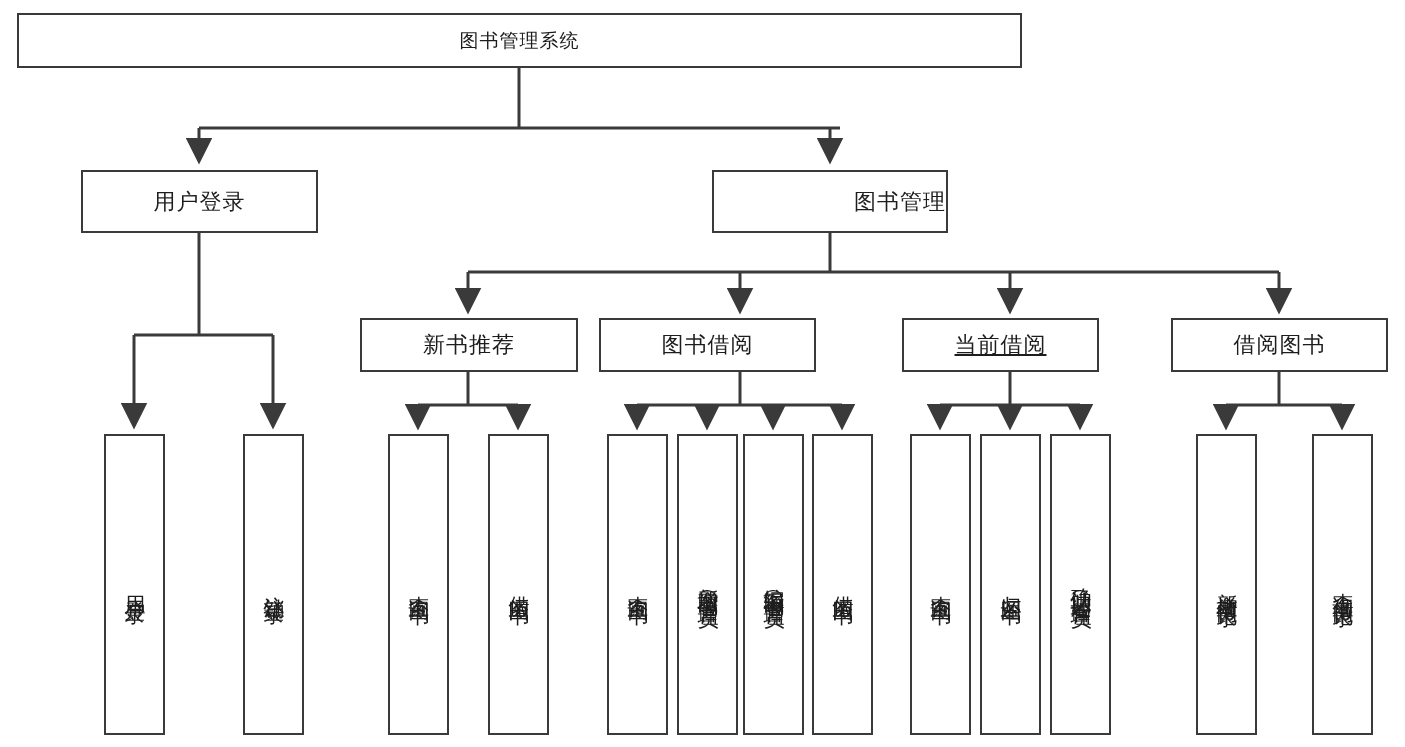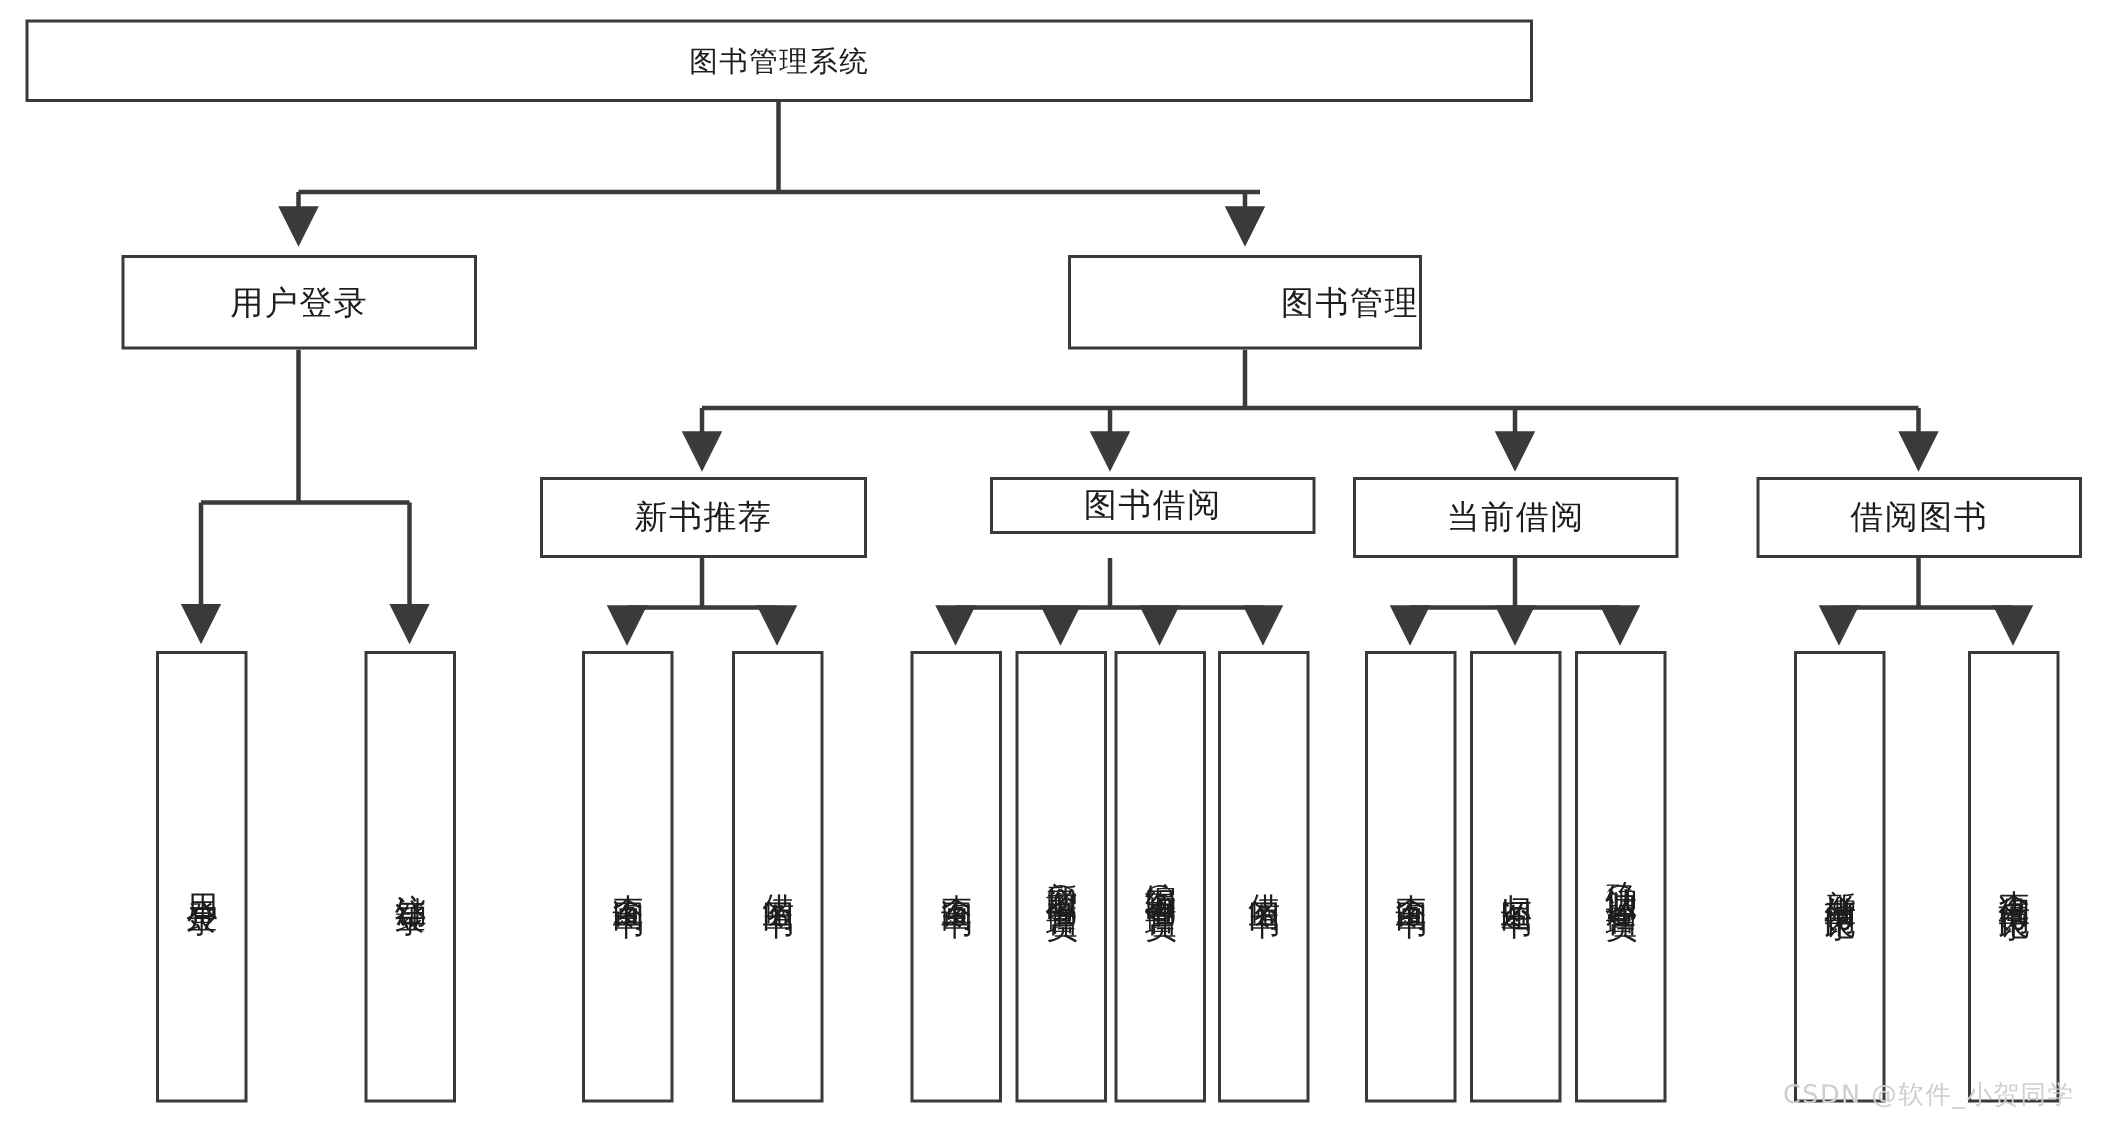--- a/index.html
+++ b/index.html
@@ -129,24 +129,24 @@
   <div class="node h" style="left:81px; top:170px; width:237px; height:63px;">
     <span>用户登录</span>
   </div>
   <div class="node h" style="left:712px; top:170px; width:236px; height:63px;justify-content:flex-end;">
     <span>图书管理</span>
   </div>
 
   <div class="node h" style="left:360px; top:318px; width:218px; height:54px;">
     <span>新书推荐</span>
   </div>
-  <div class="node h" style="left:660px; top:318px; width:217px; height:38px;">
+  <div class="node h" style="left:599px; top:318px; width:217px; height:54px;">
     <span>图书借阅</span>
   </div>
-  <div class="node h" style="left:902px; top:318px; width:217px; height:54px;">
+  <div class="node h" style="left:902px; top:318px; width:197px; height:54px;text-decoration:underline;">
     <span>当前借阅</span>
   </div>
   <div class="node h" style="left:1171px; top:318px; width:217px; height:54px;">
     <span>借阅图书</span>
   </div>
 
   <div class="node v" style="left:104px; top:434px; width:61px; height:301px;">
     <span class="vtext">用户登录</span>
   </div>
   <div class="node v" style="left:243px; top:434px; width:61px; height:301px;">
@@ -183,15 +183,14 @@
     <span class="vtext">确认归还（管理员）</span>
   </div>
 
   <div class="node v" style="left:1196px; top:434px; width:61px; height:301px;">
     <span class="vtext">新增借阅记录</span>
   </div>
   <div class="node v" style="left:1312px; top:434px; width:61px; height:301px;">
     <span class="vtext">查询借阅记录</span>
   </div>
 
-  <div class="watermark">CSDN @软件_小贺同学</div>
 
 </div>
 
 </body></html>

